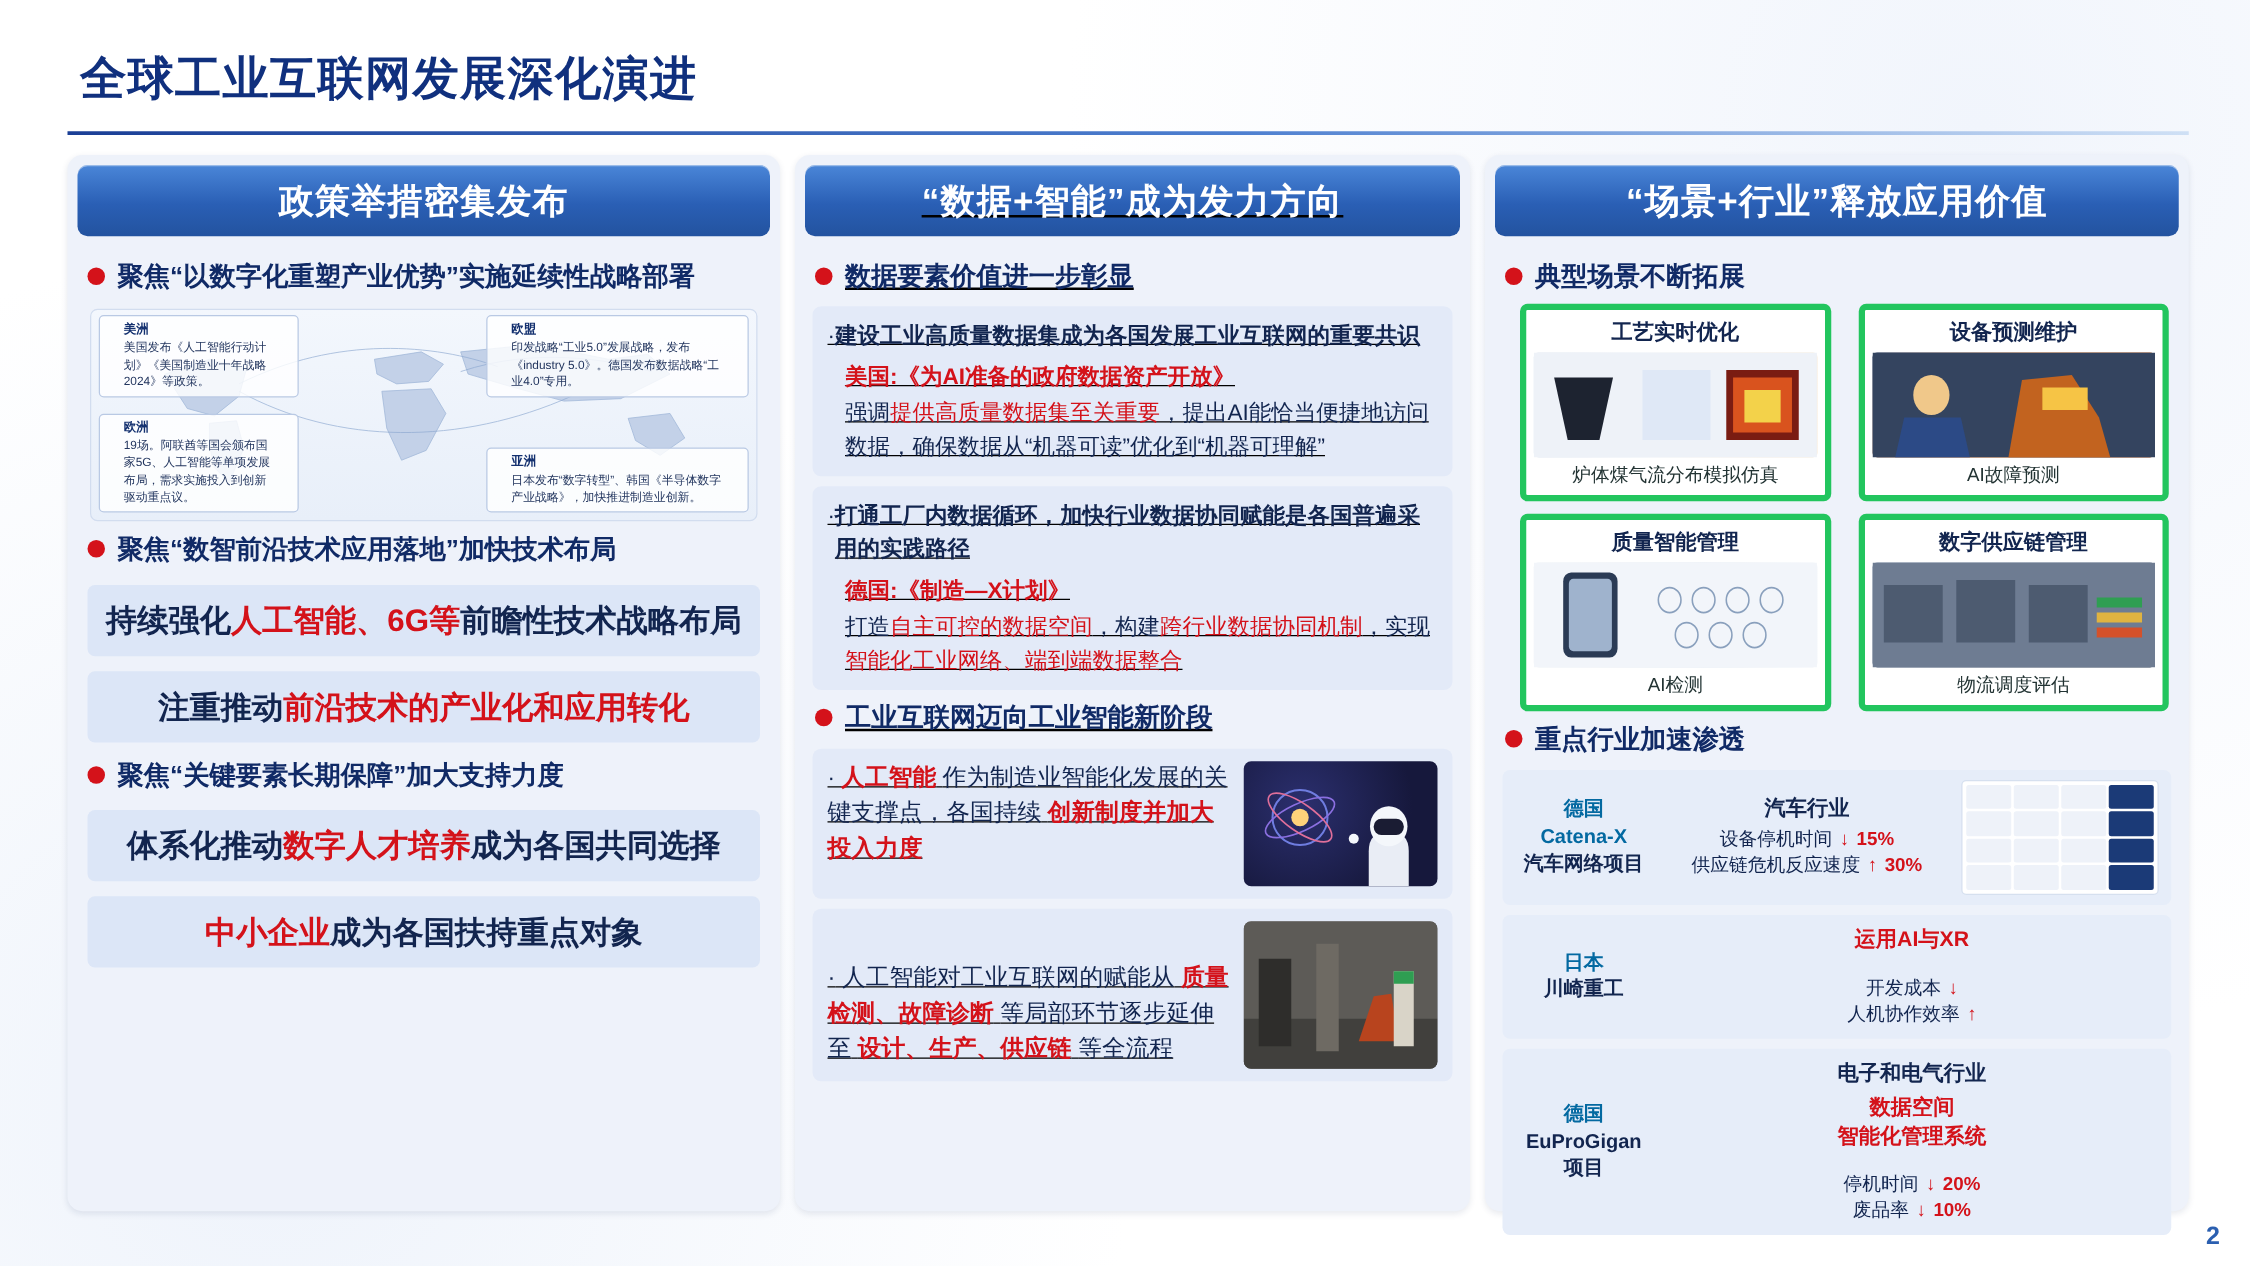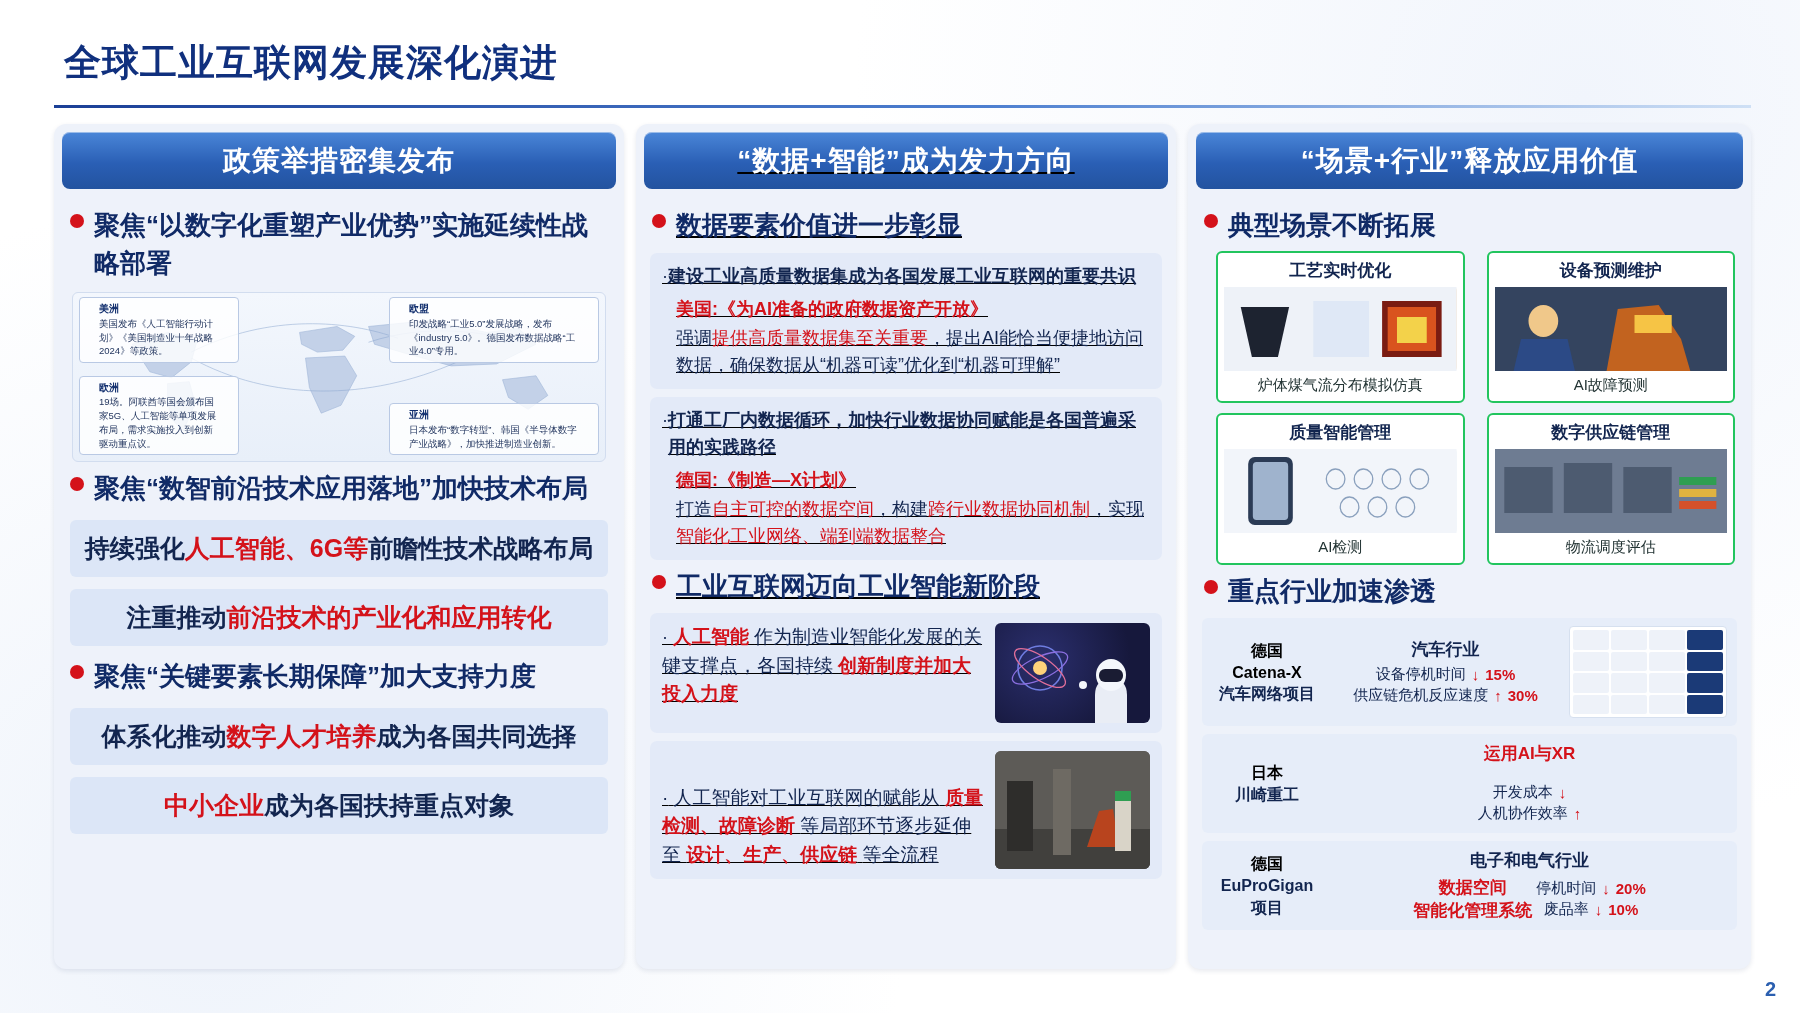--- a/index.html
+++ b/index.html
@@ -28,53 +28,53 @@
   .col-head{height:57px;margin:8px 8px 0 8px;border-radius:8px;
      background:linear-gradient(180deg,#4a86d8 0%,#2a5fb5 55%,#23539f 100%);
      display:flex;align-items:center;justify-content:center;
      box-shadow:inset 0 1px 0 rgba(255,255,255,.45);}
   .col-head span{color:#fff;font-size:28px;font-weight:bold;letter-spacing:1px;}
   .col-body{padding:10px 14px 12px 14px;position:relative;}
   
   .b1{display:flex;align-items:flex-start;margin:8px 0 2px 0;}
   .b1 .dot{width:14px;height:14px;border-radius:50%;background:#d4121a;
            margin:7px 10px 0 2px;flex:none;}
-  .b1 .txt{font-size:26px;font-weight:bold;color:#102a66;line-height:1.45;}
+  .b1 .txt{font-size:21px;font-weight:bold;color:#102a66;line-height:1.45;}
   .card{background:#e3eaf8;border-radius:7px;padding:10px 12px;margin:8px 0;
         font-size:18px;color:#12254f;line-height:1.5;}
   .red{color:#d4121a;}
   .rb{color:#d4121a;font-weight:bold;}
   .nb{font-weight:bold;color:#12254f;}
   .band{background:#dce6f7;border-radius:6px;padding:12px 10px;margin:12px 2px;
         text-align:center;font-size:25px;font-weight:bold;color:#12254f;}
   
   .map-wrap{position:relative;margin:10px 4px 4px 4px;height:168px;
      background:linear-gradient(180deg,#f3f7fd,#e8eff9);border:1px solid #d2ddef;border-radius:6px;}
   .map-svg{position:absolute;inset:0;}
   .mbox{position:absolute;background:rgba(255,255,255,.82);border:1px solid #b9c9e4;
         border-radius:4px;padding:4px 19px;font-size:9.5px;color:#23365f;line-height:1.45;}
   .mbox b{color:#13306f;font-size:10px;}
   
   .img-box{border-radius:6px;overflow:hidden;position:relative;}
   .robot{background:radial-gradient(circle at 30% 35%,#2b2f6e 0%,#16183c 70%);}
   .factory{background:linear-gradient(180deg,#6c6a66 0%,#3b3a38 100%);}
   
-  .tile{background:#fff;border:2px solid #22c55e;border-radius:6px;padding:6px;margin-left:12px;}
+  .tile{background:#fff;border:5px solid #22c55e;border-radius:6px;padding:6px;margin-left:12px;}
   .tile-h{text-align:center;font-size:17px;font-weight:bold;color:#12254f;margin-bottom:5px;}
   .tile-c{text-align:center;font-size:15px;color:#233;margin-top:5px;}
   .ph{height:84px;border-radius:4px;}
   .ph-furnace{background:linear-gradient(90deg,#dfe6f2 0%,#eef2f8 40%,#f6e9d8 100%);position:relative;}
   .ph-robot{background:linear-gradient(120deg,#2b3e63 0%,#c2641f 50%,#8c3c12 100%);}
   .ph-phone{background:linear-gradient(90deg,#eef1f6 0%,#dfe6f0 60%,#f3f6fa 100%);position:relative;}
   .ph-ware{background:linear-gradient(160deg,#7f8fa6 0%,#56657e 60%,#3b4758 100%);}
   
   .irow{background:#e6edf9;border-radius:6px;padding:8px 10px;margin:8px 0;
         display:flex;align-items:center;gap:10px;}
   .ileft{width:110px;text-align:center;font-size:16px;font-weight:bold;color:#12254f;line-height:1.35;}
-  .ileft .cn{color:#000000;}
+  .ileft .cn{color:#0369a1;}
   .icenter{flex:1;text-align:center;font-size:16px;color:#12254f;}
   .icenter .hdr{font-weight:bold;font-size:17px;margin-bottom:4px;}
   .kv{display:flex;align-items:center;justify-content:center;gap:6px;font-size:15px;margin:2px 0;}
   .arrow-d{color:#d4121a;font-weight:bold;}
   .arrow-u{color:#d4121a;font-weight:bold;}
   .logo-grid{width:150px;height:84px;background:#fff;border:1px solid #d6e0ef;border-radius:4px;
      display:grid;grid-template-columns:repeat(4,1fr);grid-template-rows:repeat(4,1fr);gap:2px;padding:3px;}
   .logo-grid i{display:block;background:#eef2f9;border-radius:2px;}
   .logo-grid i.dk{background:#1b3a77;}
   .pagenum{position:absolute;right:24px;bottom:12px;color:#2b5fb0;font-size:20px;font-weight:bold;}
@@ -399,21 +399,21 @@
       </div>
 
       <div class="irow">
         <div class="ileft">
           <div class="cn">德国</div>
           <div>EuProGigan</div>
           <div>项目</div>
         </div>
         <div class="icenter">
           <div class="hdr">电子和电气行业</div>
-          <div style="display:flex;align-items:center;justify-content:center;gap:4px;">
+          <div style="display:flex;align-items:center;justify-content:center;gap:16px;flex-direction:column;">
             <span class="rb" style="font-size:17px;white-space:pre-line;">数据空间
 智能化管理系统</span>
             <span>
               <span class="kv">
                 <span>停机时间</span>
                 <span class="arrow-d">↓</span>
                 <span class="rb">20%</span>
               </span>
               <span class="kv">
                 <span>废品率</span>

